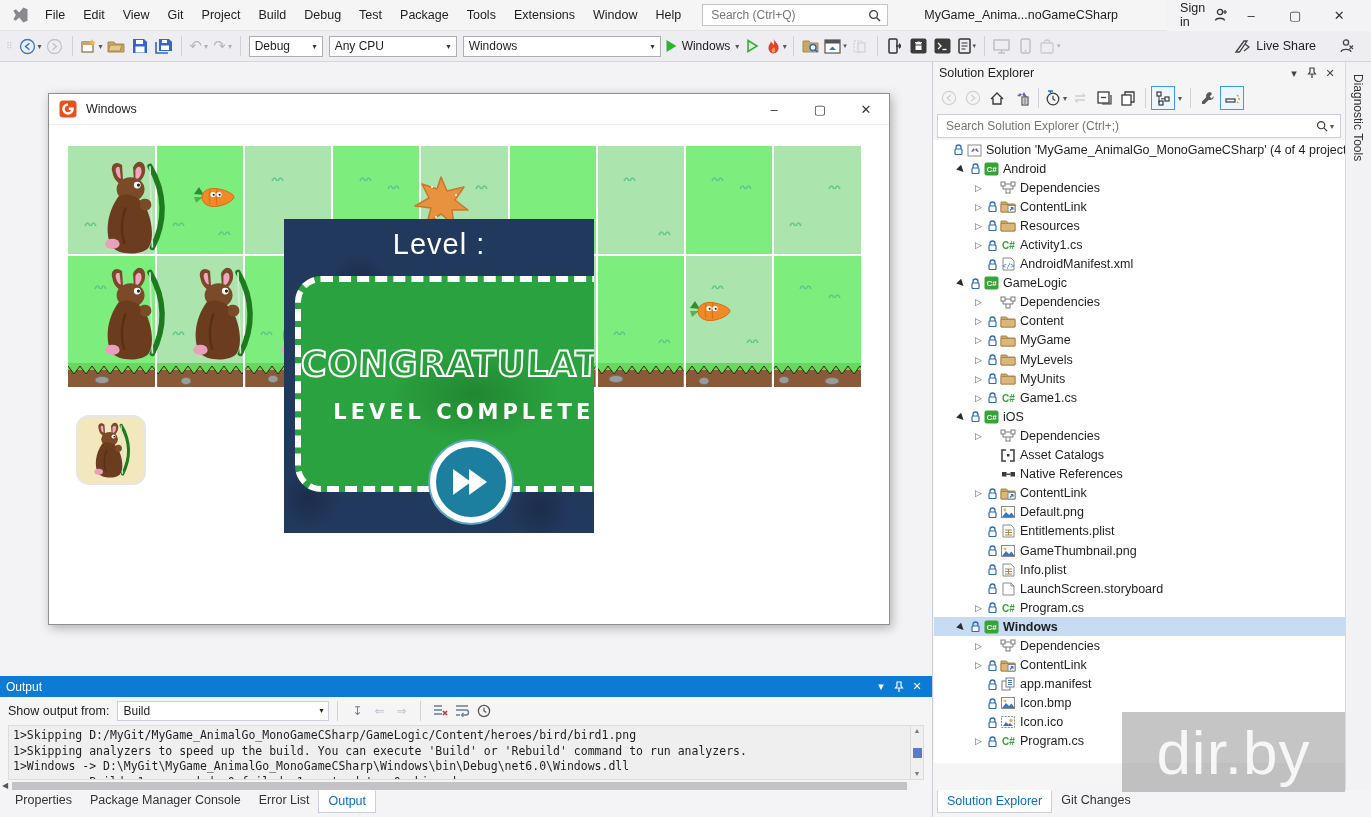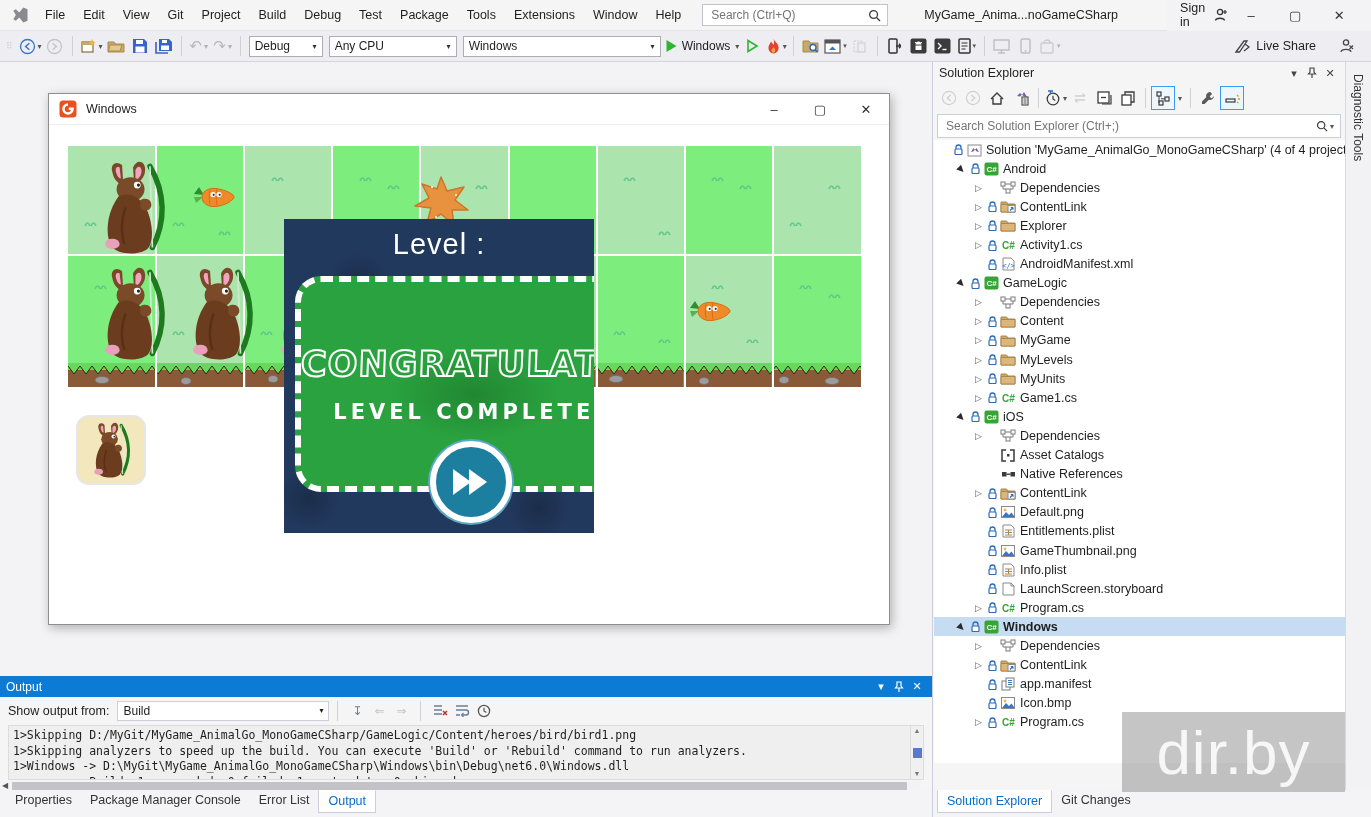--- a/index.html
+++ b/index.html
@@ -878,21 +878,21 @@
               <path d="M2 5 V3.5 a2.5 2.5 0 0 1 5 0 V5" fill="none" stroke="#2b6cb8" stroke-width="1.3"></path>
               <rect x="1" y="5" width="7" height="5.5" rx="1" fill="#fff" stroke="#2b6cb8" stroke-width="1.2"></rect>
             </svg>
           </span>
           <span class="ic">
             <svg width="16" height="13" viewBox="0 0 16 13">
               <path d="M1 2 h5.5 l1.5 2 H15 v8 H1 Z" fill="#c8a869" stroke="#a98a4e"></path>
               <path d="M1 4.5 H15 V12 H1 Z" fill="#dcb67a" stroke="#a98a4e"></path>
             </svg>
           </span>
-          <span class="lbl">Explorer</span>
+          <span class="lbl">Resources</span>
         </div>
         <div class="trow">
           <span style="width: 38px; flex: 0 0 auto;"></span>
           <span class="arr">▷</span>
           <span class="lockc">
             <svg width="9" height="11" viewBox="0 0 9 11">
               <path d="M2 5 V3.5 a2.5 2.5 0 0 1 5 0 V5" fill="none" stroke="#2b6cb8" stroke-width="1.3"></path>
               <rect x="1" y="5" width="7" height="5.5" rx="1" fill="#fff" stroke="#2b6cb8" stroke-width="1.2"></rect>
             </svg>
           </span>
@@ -1291,20 +1291,38 @@
             </svg>
           </span>
           <span class="ic">
             <svg width="14" height="12" viewBox="0 0 14 12">
               <rect x="0.5" y="0.5" width="13" height="11" fill="#fff" stroke="#8a8a8a"></rect>
               <circle cx="4" cy="4" r="1.4" fill="#e9b64e"></circle>
               <path d="M1 11 L5 6 L8 9 L10.5 6.5 L13 10 V11 Z" fill="#3a76c4"></path>
             </svg>
           </span>
           <span class="lbl">Icon.bmp</span>
+        </div>
+        <div class="trow">
+          <span style="width: 38px; flex: 0 0 auto;"></span>
+          <span class="arr"></span>
+          <span class="lockc">
+            <svg width="9" height="11" viewBox="0 0 9 11">
+              <path d="M2 5 V3.5 a2.5 2.5 0 0 1 5 0 V5" fill="none" stroke="#2b6cb8" stroke-width="1.3"></path>
+              <rect x="1" y="5" width="7" height="5.5" rx="1" fill="#fff" stroke="#2b6cb8" stroke-width="1.2"></rect>
+            </svg>
+          </span>
+          <span class="ic">
+            <svg width="14" height="12" viewBox="0 0 14 12">
+              <rect x="0.5" y="0.5" width="13" height="11" fill="#fff" stroke="#8a8a8a" stroke-dasharray="2 1.2"></rect>
+              <path d="M2 10 L5 6 L7.5 8.5 L9 7 L12 10 Z" fill="#3a76c4"></path>
+              <path d="M10 2 l0.8 1.6 1.8 0.2 -1.3 1.2 0.3 1.8 -1.6 -0.9 -1.6 0.9 0.3 -1.8 -1.3 -1.2 1.8 -0.2 Z" fill="#e9b64e"></path>
+            </svg>
+          </span>
+          <span class="lbl">Icon.ico</span>
         </div>
         <div class="trow">
           <span style="width: 38px; flex: 0 0 auto;"></span>
           <span class="arr">▷</span>
           <span class="lockc">
             <svg width="9" height="11" viewBox="0 0 9 11">
               <path d="M2 5 V3.5 a2.5 2.5 0 0 1 5 0 V5" fill="none" stroke="#2b6cb8" stroke-width="1.3"></path>
               <rect x="1" y="5" width="7" height="5.5" rx="1" fill="#fff" stroke="#2b6cb8" stroke-width="1.2"></rect>
             </svg>
           </span>

